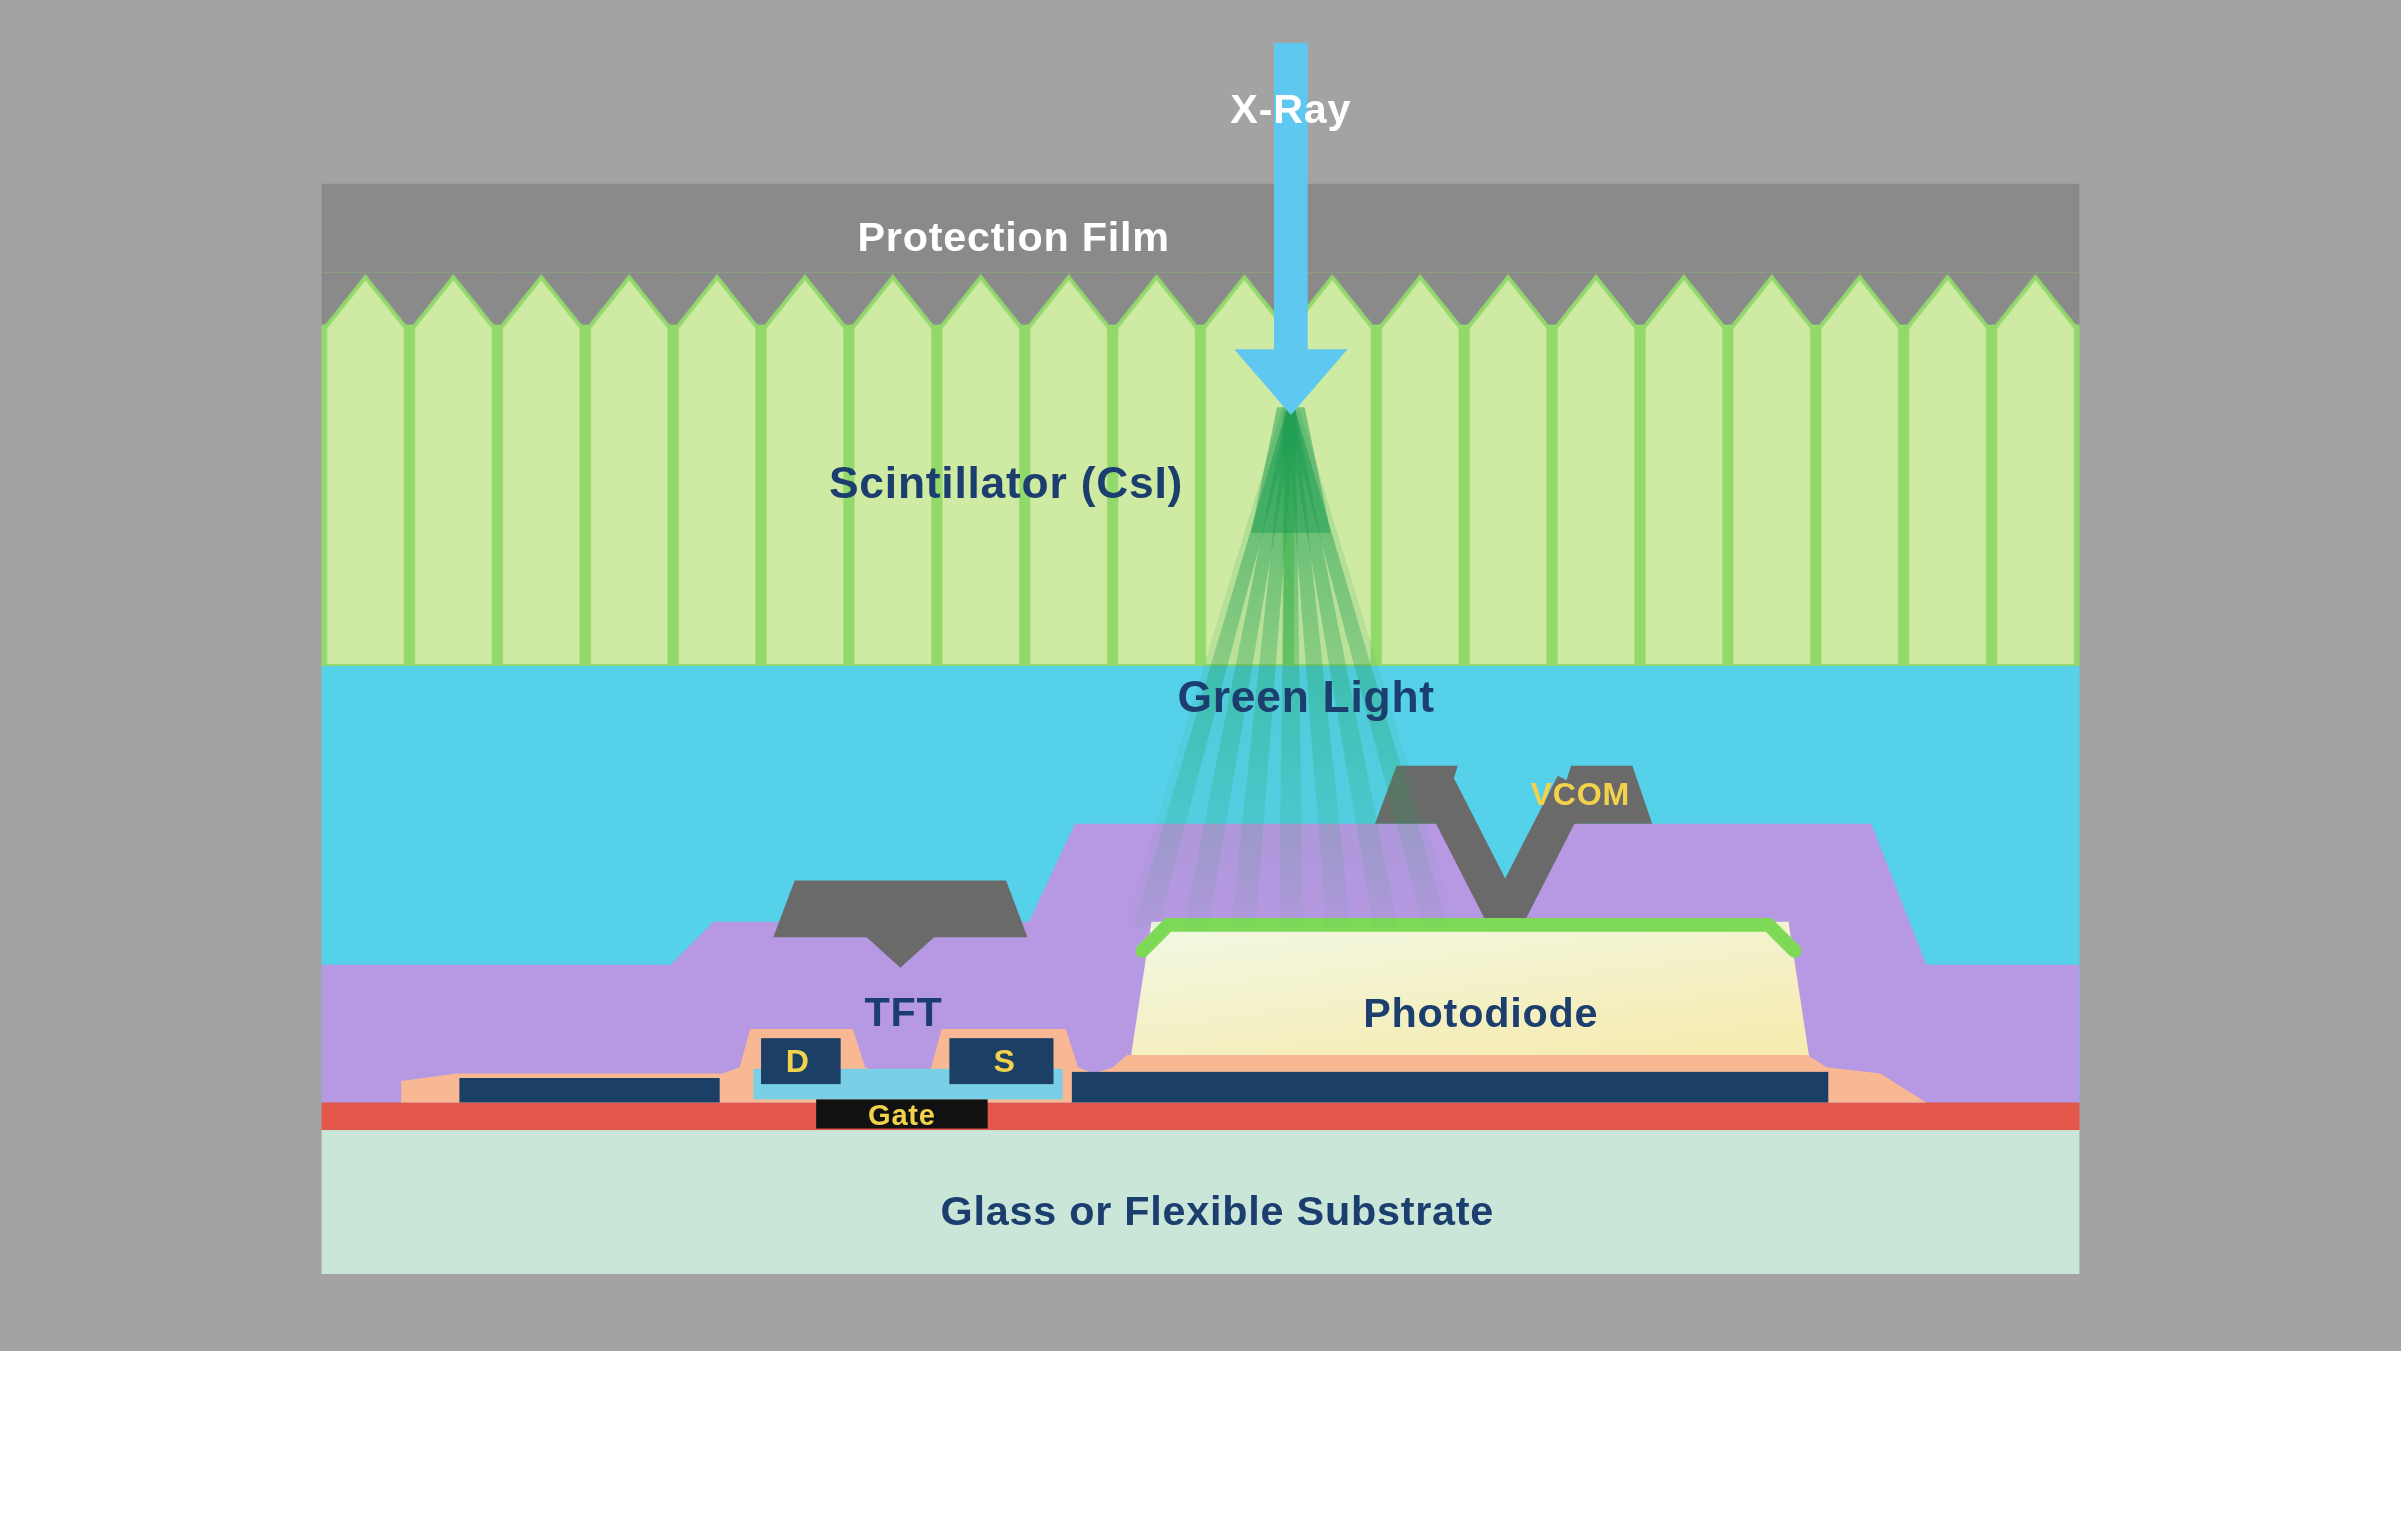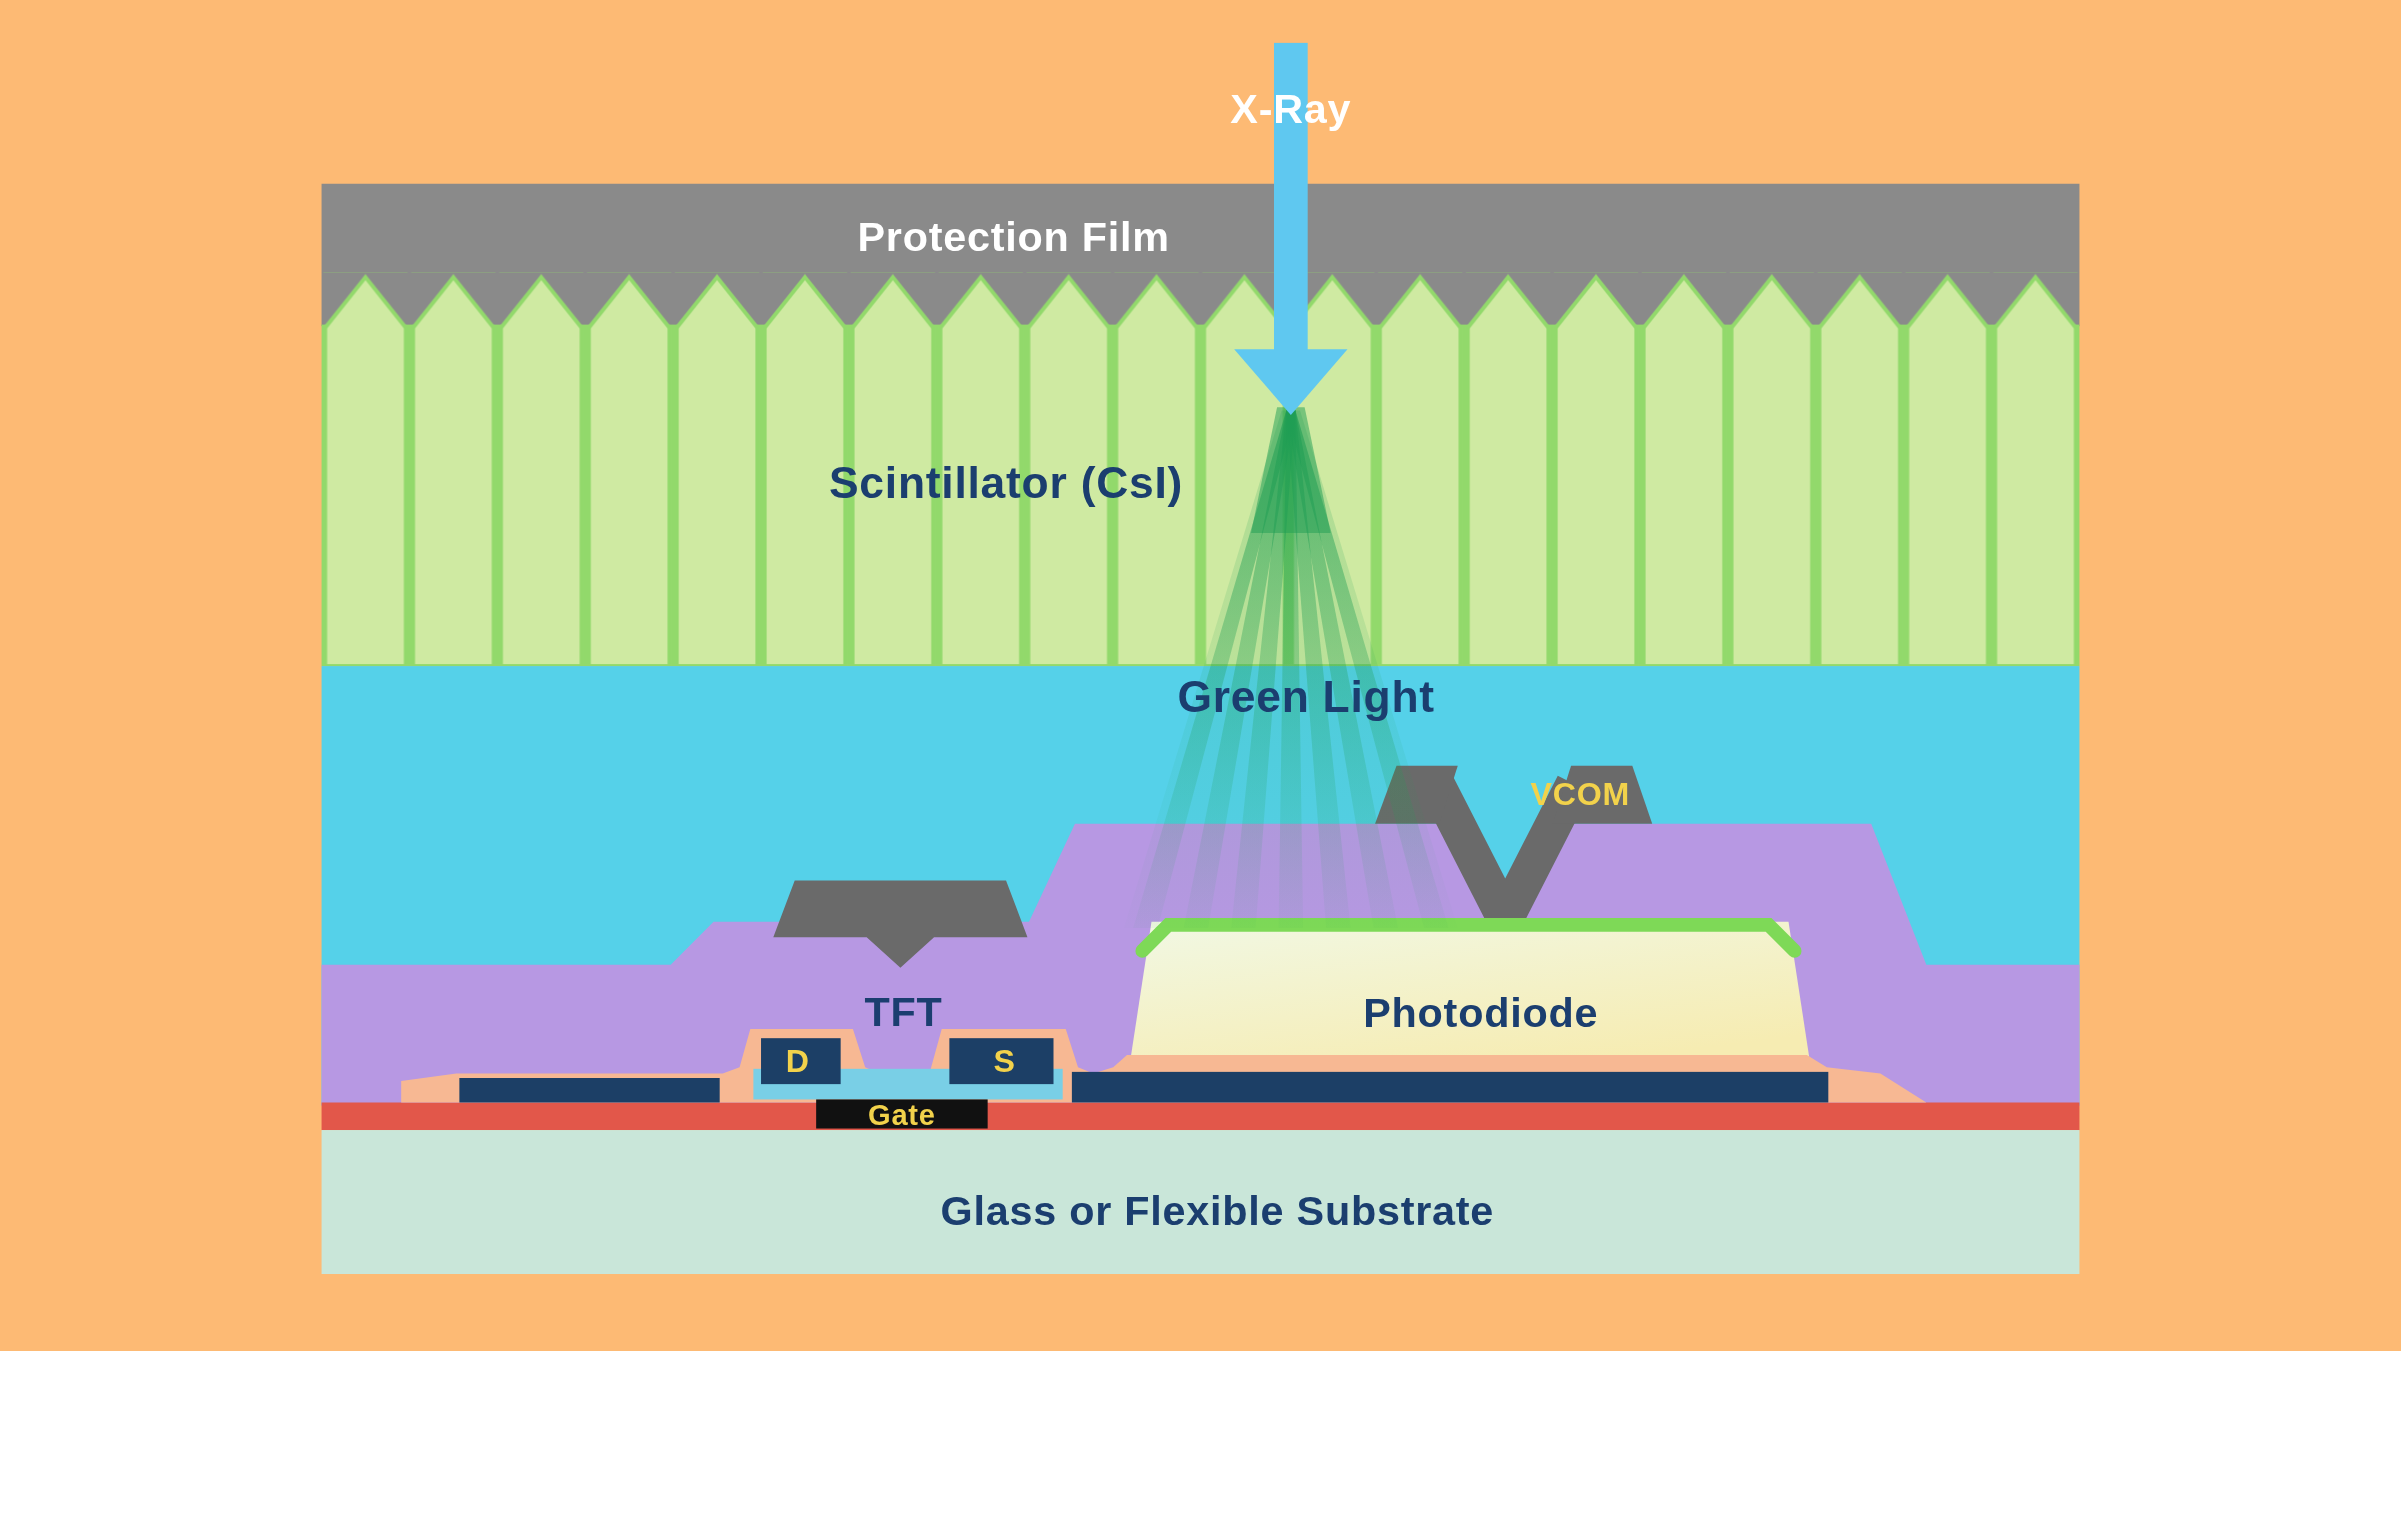--- a/index.html
+++ b/index.html
@@ -1,17 +1,17 @@
 <!DOCTYPE html>
 <html style="font-size:7.7px"><head>
 <meta charset="utf-8">
 <style>
   *{box-sizing:border-box}
   html,body{margin:0;padding:0;background:#ffffff}
-  .page{width:100%;display:flex;justify-content:center;align-items:flex-start;background:#fdba74}
+  .page{width:100%;display:flex;justify-content:center;align-items:flex-start;background:#a3a3a3}
   svg.diagram{width:100%;height:auto;display:block}
   text{font-family:"Liberation Sans","DejaVu Sans",sans-serif;font-weight:700;text-anchor:middle;letter-spacing:.5px}
   .t-navy{fill:#1b3e6f}
   .t-yellow{fill:#f2d24b}
   .t-white{fill:#ffffff}
   .fs29{font-size:29px}
   .fs27{font-size:27px}
   .fs21{font-size:21px}
   .fs19{font-size:19px}
 </style>

